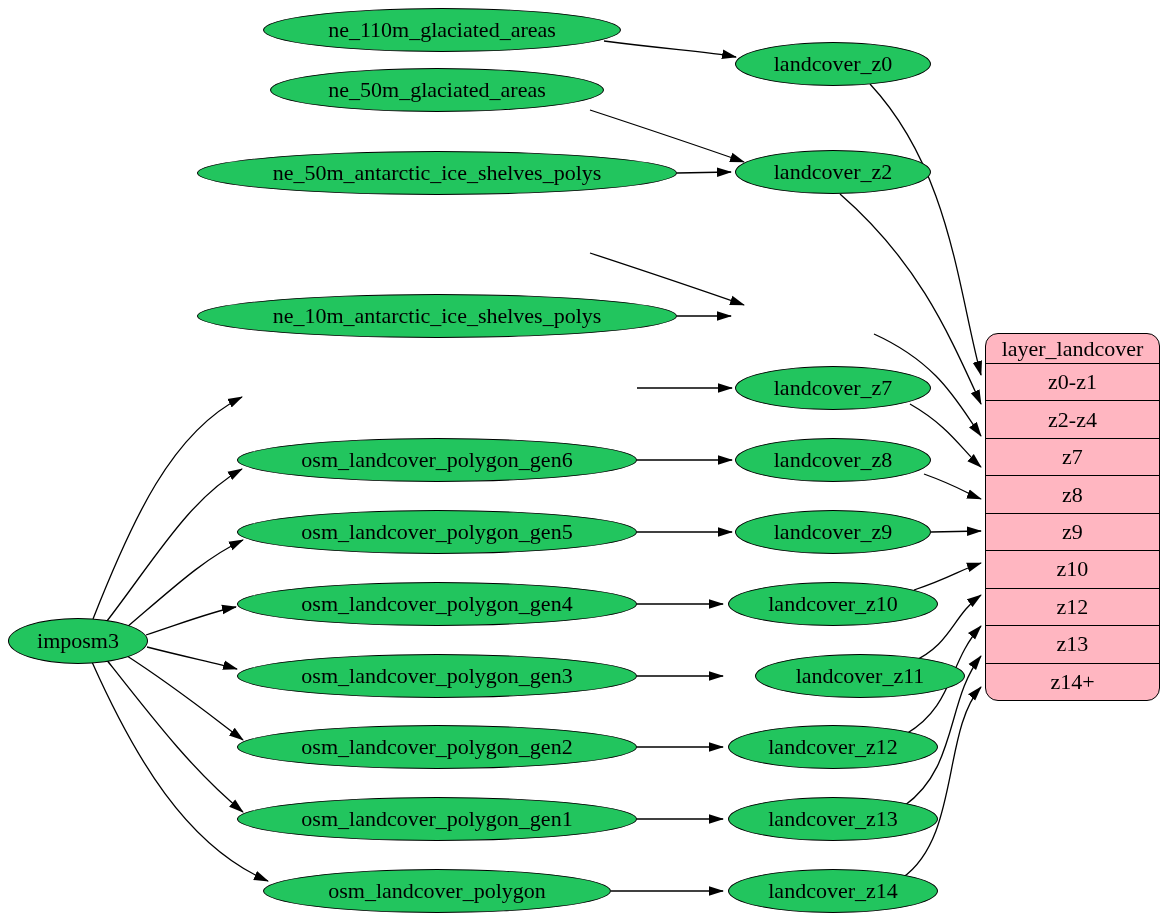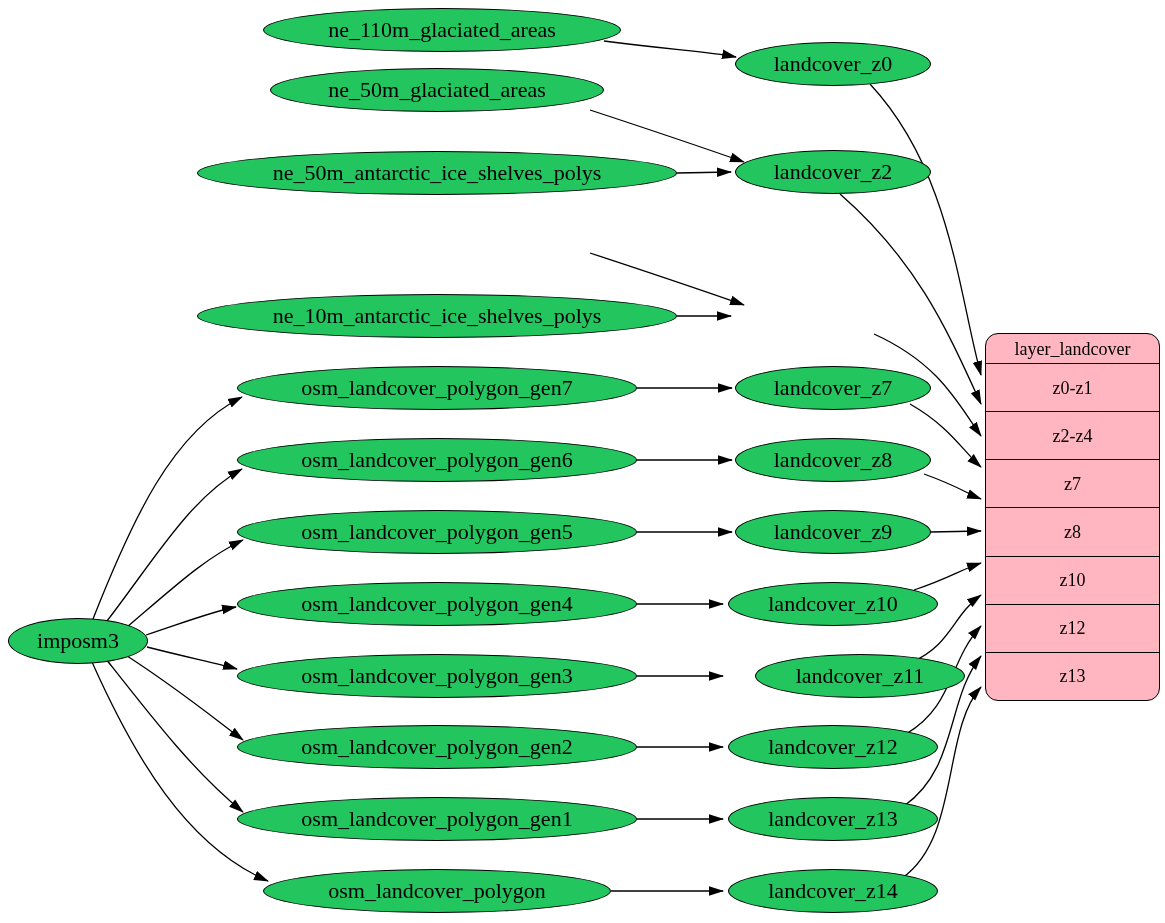--- a/index.html
+++ b/index.html
@@ -22,21 +22,21 @@
     font-size:22px;line-height:1;white-space:nowrap;
   }
   .layer-table{
     position:absolute;z-index:2;
     left:985px;top:333px;width:175px;height:368px;
     box-sizing:border-box;
     background:#ffb6c1;
     border:1.4px solid #000;
     border-radius:13px;
     display:flex;flex-direction:column;
-    font-size:18px;line-height:1;
+    font-size:22px;line-height:1;
   }
   .layer-table .cell{
     flex:1 1 auto;
     display:flex;align-items:center;justify-content:center;
     border-top:1.2px solid #000;
     white-space:nowrap;
   }
   .layer-table .cell.header{flex:0 0 29px;border-top:none;}
 </style>
 </head>
@@ -90,21 +90,20 @@
     </g>
   </svg>
 
   <div class="node" style="left:8px;top:618px;width:140px;height:46px">imposm3</div>
 
   <div class="node" style="left:263px;top:8px;width:358px;height:44px">ne_110m_glaciated_areas</div>
   <div class="node" style="left:270px;top:68px;width:334px;height:44px">ne_50m_glaciated_areas</div>
   <div class="node" style="left:197px;top:151px;width:480px;height:44px">ne_50m_antarctic_ice_shelves_polys</div>
   <div class="node" style="left:197px;top:294px;width:480px;height:44px">ne_10m_antarctic_ice_shelves_polys</div>
 
-  <div class="node" style="left:237px;top:366px;width:400px;height:44px">osm_landcover_polygon_gen7</div>
   <div class="node" style="left:237px;top:438px;width:400px;height:44px">osm_landcover_polygon_gen6</div>
   <div class="node" style="left:237px;top:510px;width:400px;height:44px">osm_landcover_polygon_gen5</div>
   <div class="node" style="left:237px;top:582px;width:400px;height:44px">osm_landcover_polygon_gen4</div>
   <div class="node" style="left:237px;top:654px;width:400px;height:44px">osm_landcover_polygon_gen3</div>
   <div class="node" style="left:237px;top:725px;width:400px;height:44px">osm_landcover_polygon_gen2</div>
   <div class="node" style="left:237px;top:797px;width:400px;height:44px">osm_landcover_polygon_gen1</div>
   <div class="node" style="left:263px;top:869px;width:348px;height:44px">osm_landcover_polygon</div>
 
   <div class="node" style="left:735px;top:42px;width:196px;height:44px">landcover_z0</div>
   <div class="node" style="left:735px;top:150px;width:196px;height:44px">landcover_z2</div>
@@ -116,18 +115,20 @@
   <div class="node" style="left:728px;top:725px;width:210px;height:44px">landcover_z12</div>
   <div class="node" style="left:728px;top:797px;width:210px;height:44px">landcover_z13</div>
   <div class="node" style="left:728px;top:869px;width:210px;height:44px">landcover_z14</div>
 
   <div class="layer-table">
     <div class="cell header">layer_landcover</div>
     <div class="cell">z0-z1</div>
     <div class="cell">z2-z4</div>
     <div class="cell">z7</div>
     <div class="cell">z8</div>
+    <div class="cell">z9</div>
     <div class="cell">z10</div>
     <div class="cell">z12</div>
     <div class="cell">z13</div>
+    <div class="cell">z14+</div>
   </div>
 
 </div>
 
 </body></html>

